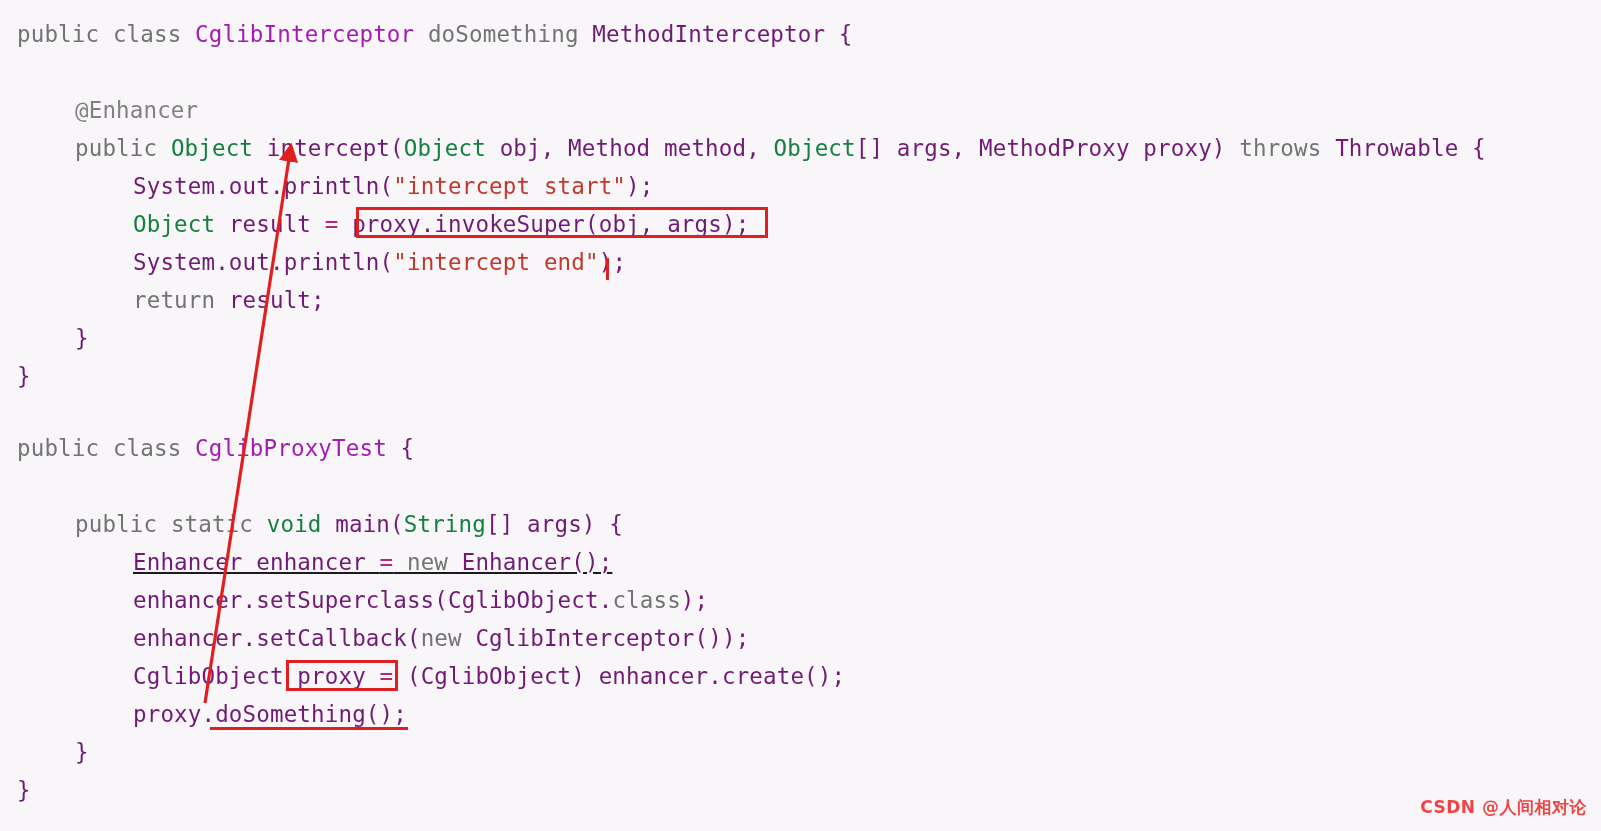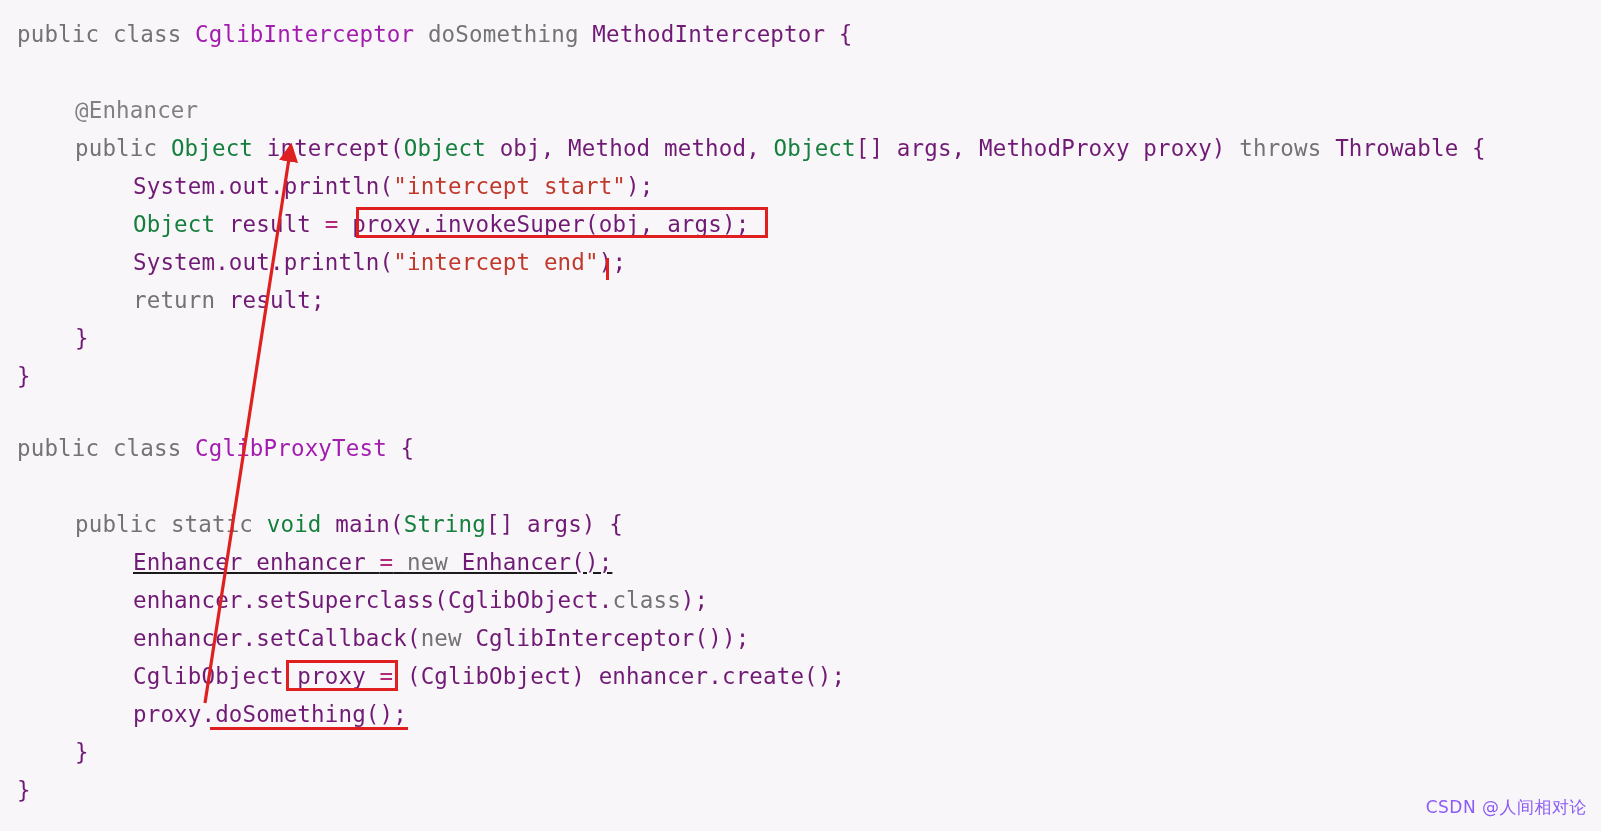--- a/index.html
+++ b/index.html
@@ -51,23 +51,24 @@
     position:absolute;
     width:3px;
     background:#e02020;
   }
   #watermark{
     position:absolute;
     right:14px;
     bottom:12px;
     font-family:"DejaVu Sans","Liberation Sans",sans-serif;
     font-size:17px;
-    color:#8b5cf6;
+    color:#ef4444;
     letter-spacing:0.5px;
     white-space:nowrap;
+    font-weight:bold;
   }
 </style>
 </head>
 <body>
 
 <div id="code-surface"></div>
 
 <div id="code-area">
     <div class="code-line" style="top: 15px; left: 17px;"><span class="kw">public</span><span class="plain"> </span><span class="kw">class</span><span class="plain"> </span><span class="cls">CglibInterceptor</span><span class="plain"> </span><span class="kw">doSomething</span><span class="plain"> </span><span class="plain">MethodInterceptor</span><span class="plain"> {</span></div>
     <div class="code-line" style="top: 53px; left: 17px;">&nbsp;</div>

